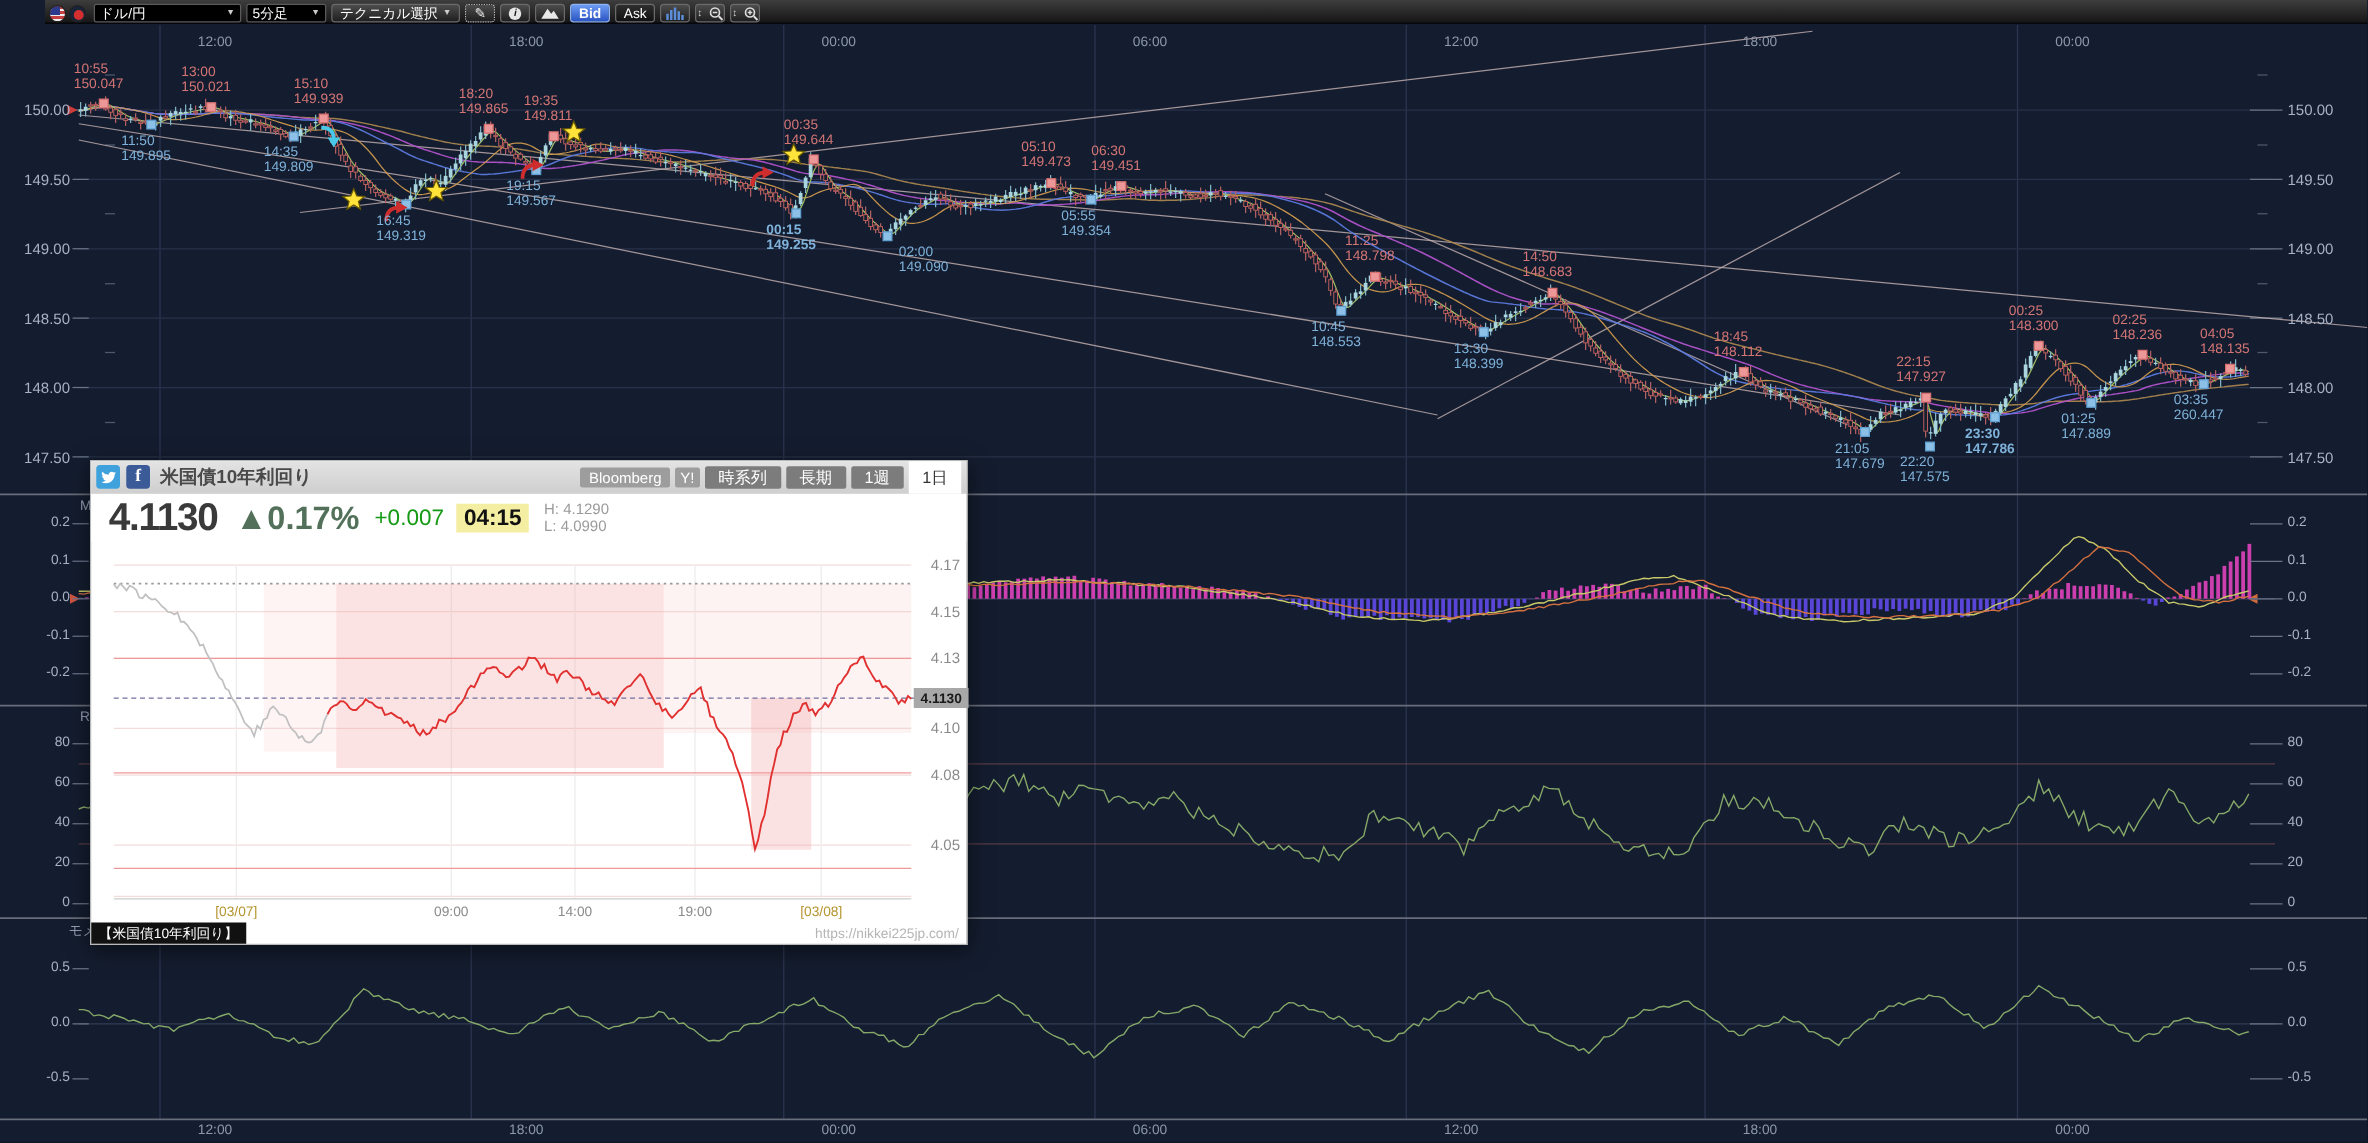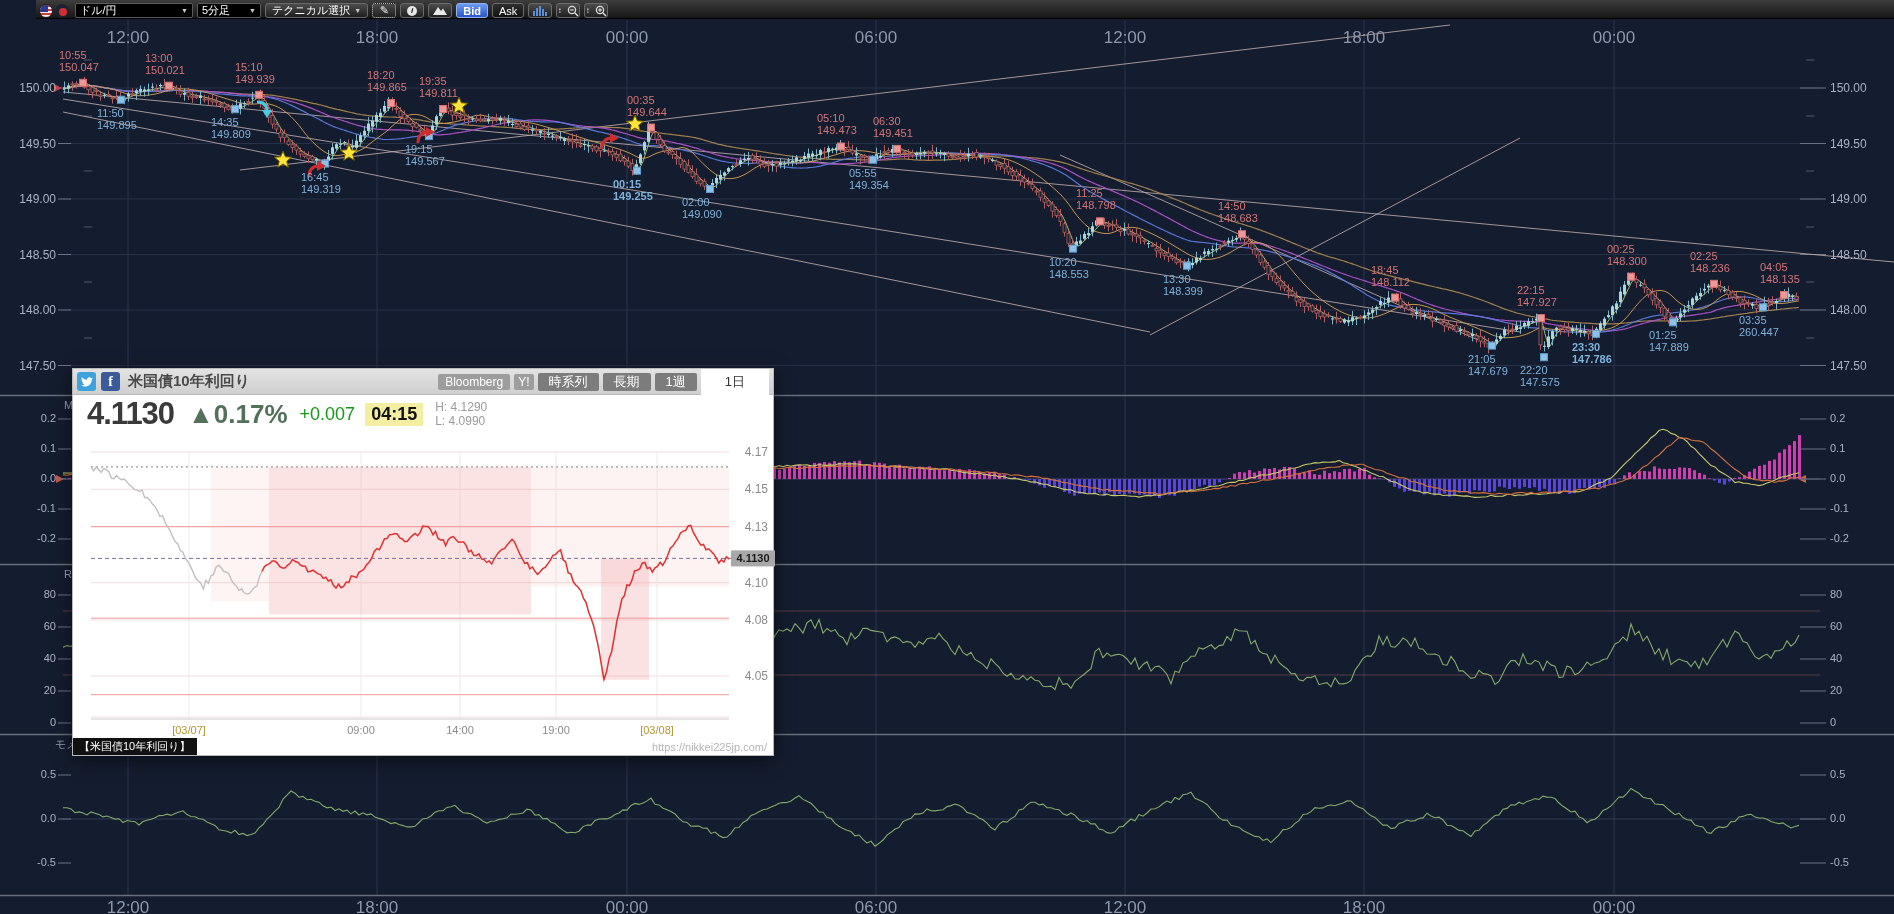--- a/index.html
+++ b/index.html
@@ -26,21 +26,21 @@
   .tbtn.pencil{border:1px dotted #bbb;}
   .tbtn .infodot{display:inline-block;width:10px;height:10px;border-radius:50%;background:#e6e6e6;color:#111;
     font-size:8px;font-weight:bold;font-style:italic;line-height:10px;text-align:center;}
   .tbtn.bid{background:linear-gradient(#6d9bf2,#2a55c4);border-color:#8fb2f0;font-weight:bold;}
   .tbtn.ask{background:linear-gradient(#2e2e2e,#111);}
   .tbtn .car{font-size:7px;color:#ccc;}
   .zglyph{color:#ddd;font-size:8px;margin-right:1px;}
   
   #chart-svg{position:absolute;left:0;top:0;z-index:1;}
   #labels{position:absolute;left:0;top:0;width:1894px;height:914px;z-index:2;pointer-events:none;}
-  .tlab{position:absolute;color:#8d98ac;font-size:17px;transform:translateX(-50%);}
+  .tlab{position:absolute;color:#8d98ac;font-size:11px;transform:translateX(-50%);margin-left:44px;}
   .plab{position:absolute;color:#a9b2c4;font-size:12px;}
   .plab.left{width:48px;text-align:right;}
   .itick{position:absolute;color:#a9b2c4;font-size:11px;}
   .itick.left{width:46px;text-align:right;}
   .pname{position:absolute;color:#94a0b4;font-size:11px;}
   .swing{position:absolute;font-size:11px;line-height:12px;white-space:nowrap;}
   .swing.h{color:#d47575;}
   .swing.l{color:#7fb2da;}
   
   .popup{position:absolute;left:72px;top:368px;width:702px;height:388px;z-index:10;background:#fff;
@@ -48,21 +48,21 @@
   .phead{position:absolute;left:0;top:0;width:100%;height:26px;background:linear-gradient(#e3e3e3,#cfcfcf);
     display:flex;align-items:center;padding:0 4px;gap:5px;border-bottom:1px solid #bbb;}
   .sicon{width:19px;height:19px;border-radius:3px;display:flex;align-items:center;justify-content:center;}
   .sicon.tw{background:#3fa2dd;}
   .sicon.fb{background:#3a5a98;color:#fff;font-weight:bold;font-size:14px;font-family:"Liberation Serif",serif;}
   .ptitle{color:#4a4a4a;font-size:15px;font-weight:bold;margin-left:3px;}
   .phead .right{margin-left:auto;display:flex;align-items:center;gap:4px;height:100%;}
   .plink{background:#9d9d9d;color:#fff;font-size:12px;padding:1px 7px;border-radius:2px;cursor:pointer;}
   .plink.small{padding:1px 4px;}
   .ptab{background:#7c7c7c;color:#fff;font-size:13px;padding:0 11px;border-radius:2px;cursor:pointer;}
-  .ptab.active{background:#fff;color:#333;height:26px;display:flex;align-items:center;border-radius:0;padding:0 24px;}
+  .ptab.active{background:#fff;color:#333;height:26px;display:flex;align-items:center;border-radius:0;padding:0 11px;}
   .pinfo{position:absolute;left:0;top:26px;width:100%;height:38px;background:#fff;display:flex;align-items:center;}
   .bigpx{color:#3a3a3a;font-size:31px;font-weight:bold;margin-left:14px;letter-spacing:-1px;}
   .chgpct{color:#53715a;font-size:26px;font-weight:bold;margin-left:14px;}
   .chgabs{color:#169a16;font-size:18px;margin-left:12px;}
   .ptime{background:#f4eea2;color:#111;font-size:18px;font-weight:bold;padding:1px 6px;margin-left:10px;}
   .hl{color:#9a9a9a;font-size:12px;line-height:14px;margin-left:12px;}
   #popup-svg{position:absolute;left:0;top:64px;}
   .ptick{position:absolute;font-size:11px;color:#8a8a8a;transform:translateX(-50%);}
   .ptick.gold{color:#b5952f;}
   .pfoot-badge{position:absolute;left:0;bottom:0;height:17px;background:#111;color:#fff;font-size:11px;
@@ -1545,25 +1545,25 @@
       <div class="swing l" style="left:97px;top:106.65499999999886px;"><span>11:50</span><br><span>149.895</span></div>
       <div class="swing h" style="left:145px;top:51.66900000000149px;"><span>13:00</span><br><span>150.021</span></div>
       <div class="swing l" style="left:211px;top:116.20100000000028px;"><span>14:35</span><br><span>149.809</span></div>
       <div class="swing h" style="left:235px;top:60.77100000000078px;"><span>15:10</span><br><span>149.939</span></div>
       <div class="swing l" style="left:301px;top:170.5910000000013px;"><span>16:45</span><br><span>149.319</span></div>
       <div class="swing h" style="left:367px;top:68.98499999999899px;"><span>18:20</span><br><span>149.865</span></div>
       <div class="swing l" style="left:405px;top:143.0629999999992px;"><span>19:15</span><br><span>149.567</span></div>
       <div class="swing h" style="left:419px;top:74.97899999999922px;"><span>19:35</span><br><span>149.811</span></div>
       <div class="swing l" style="left:613px;top:177.6950000000005px;font-weight:bold;"><span>00:15</span><br><span>149.255</span></div>
       <div class="swing h" style="left:627px;top:93.5159999999994px;"><span>00:35</span><br><span>149.644</span></div>
-      <div class="swing l" style="left:682px;top:196.00999999999962px;"><span>02:00</span><br><span>149.090</span></div>
+      <div class="swing l" style="left:719px;top:196.00999999999962px;"><span>02:00</span><br><span>149.090</span></div>
       <div class="swing h" style="left:817px;top:112.49699999999854px;"><span>05:10</span><br><span>149.473</span></div>
       <div class="swing l" style="left:849px;top:166.7059999999985px;"><span>05:55</span><br><span>149.354</span></div>
       <div class="swing h" style="left:873px;top:114.93900000000073px;"><span>06:30</span><br><span>149.451</span></div>
-      <div class="swing l" style="left:1049px;top:255.6170000000003px;"><span>10:20</span><br><span>148.553</span></div>
+      <div class="swing l" style="left:1049px;top:255.6170000000003px;"><span>10:45</span><br><span>148.553</span></div>
       <div class="swing h" style="left:1076px;top:187.4219999999998px;"><span>11:25</span><br><span>148.798</span></div>
       <div class="swing l" style="left:1163px;top:272.7109999999999px;"><span>13:30</span><br><span>148.399</span></div>
       <div class="swing h" style="left:1218px;top:200.1870000000008px;"><span>14:50</span><br><span>148.683</span></div>
       <div class="swing h" style="left:1371px;top:263.56800000000055px;"><span>18:45</span><br><span>148.112</span></div>
       <div class="swing l" style="left:1468px;top:352.63099999999974px;"><span>21:05</span><br><span>147.679</span></div>
       <div class="swing h" style="left:1517px;top:284.10300000000086px;"><span>22:15</span><br><span>147.927</span></div>
       <div class="swing l" style="left:1520px;top:364.17500000000126px;"><span>22:20</span><br><span>147.575</span></div>
       <div class="swing l" style="left:1572px;top:340.75399999999985px;font-weight:bold;"><span>23:30</span><br><span>147.786</span></div>
       <div class="swing h" style="left:1607px;top:242.69999999999874px;"><span>00:25</span><br><span>148.300</span></div>
       <div class="swing l" style="left:1649px;top:329.3209999999989px;"><span>01:25</span><br><span>147.889</span></div>

